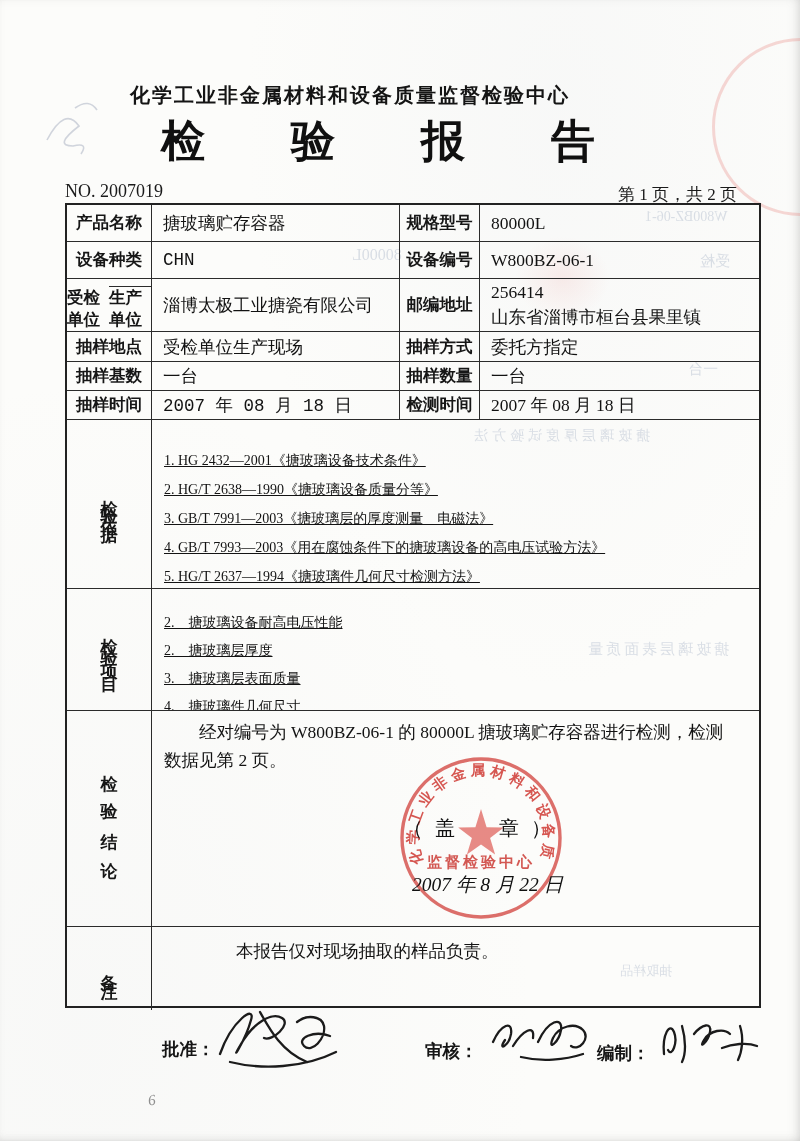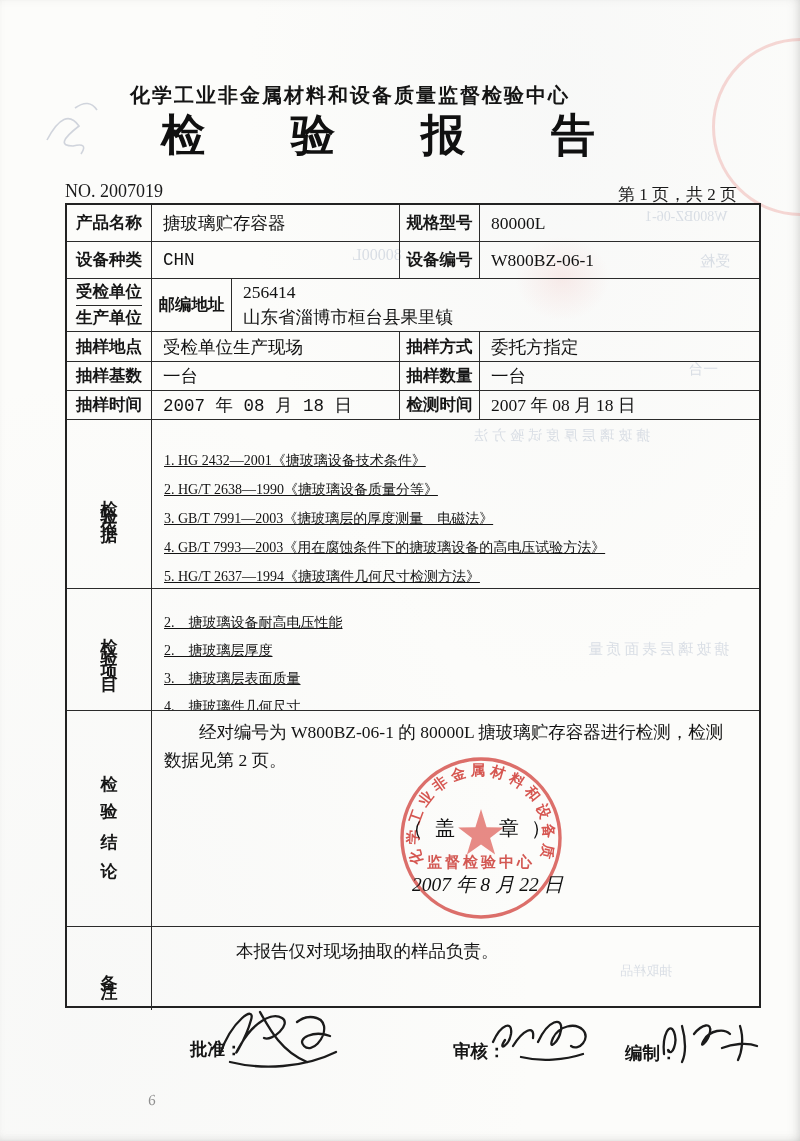--- a/index.html
+++ b/index.html
@@ -14,21 +14,21 @@
     color:#1c1c1c;
     box-shadow: inset -6px 0 14px -8px rgba(120,120,120,.45), inset 0 -5px 12px -8px rgba(120,120,120,.35);
   }
   
   .org-name{
     position:absolute;top:82px;left:0;width:700px;text-align:center;
     font-family:"Liberation Sans", sans-serif;font-weight:700;
     font-size:20px;letter-spacing:2px;color:#141414;
   }
   .report-title{
-    position:absolute;top:106px;left:0;width:800px;text-align:center;
+    position:absolute;top:112px;left:0;width:800px;text-align:center;
     font-family:"Liberation Sans", sans-serif;font-weight:700;
     font-size:44px;letter-spacing:86px;padding-left:42px;box-sizing:border-box;
     color:#101010;white-space:nowrap;
   }
   .meta-no{position:absolute;top:181px;left:65px;font-size:18px;color:#1a1a1a;}
   .meta-page{position:absolute;top:183px;right:63px;font-size:17px;color:#1a1a1a;}
   
   .itable{
     position:absolute;left:65px;top:203px;width:696px;height:805px;
     border:2px solid #222;box-sizing:border-box;display:flex;flex-direction:column;
@@ -37,21 +37,21 @@
   .irow{display:flex;border-bottom:1.6px solid #2b2b2b;box-sizing:border-box;flex:0 0 auto;}
   .irow.last{border-bottom:none;}
   .cell{border-right:1.6px solid #2b2b2b;box-sizing:border-box;display:flex;align-items:center;overflow:hidden;}
   .cell.endc{border-right:none;}
   .c-l1{width:85px;justify-content:center;}
   .c-v1{width:248px;padding-left:11px;font-family:Liberation Mono, monospace;}
   .c-l2{width:80px;justify-content:center;}
   .c-v2{flex:1;padding-left:11px;}
   .lbl{font-family:"Liberation Sans", sans-serif;font-weight:700;font-size:16.5px;color:#161616;}
   .val{font-size:17.5px;color:#121212;}
-  .stack{flex-direction:column;align-items:center;padding:0;}
+  .stack{flex-direction:row;align-items:flex-end;padding:0;}
   .half{flex:1;display:flex;align-items:center;justify-content:center;}
   .half + .half{border-top:1.6px solid #2b2b2b;}
   .twolines{line-height:25px;}
   
   .vlabel{
     font-family:"Liberation Sans", sans-serif;font-weight:700;font-size:17px;color:#161616;
     writing-mode:vertical-lr;text-orientation:upright;
   }
   .sp8{letter-spacing:9px;}
   .sp12{letter-spacing:13px;}
@@ -75,21 +75,21 @@
     position:absolute;left:412px;top:871px;z-index:4;
     font-size:19.5px;color:#111;white-space:nowrap;font-style:italic;
   }
   .ghost-arc{
     position:absolute;left:712px;top:38px;width:172px;height:172px;border-radius:50%;
     border:3px solid rgba(233,128,122,0.30);z-index:1;
   }
   
   .sig-label{
     position:absolute;font-family:Liberation Sans, sans-serif;font-weight:700;
-    font-size:17.5px;color:#151515;z-index:2;margin-left:28px;
+    font-size:17.5px;color:#151515;z-index:2;
   }
   .sl1{left:162px;top:1037px;} .sl2{left:425px;top:1039px;} .sl3{left:597px;top:1041px;}
   .sig-svg{position:absolute;z-index:2;}
   .sg1{left:212px;top:1002px;} .sg2{left:483px;top:1012px;} .sg3{left:652px;top:1014px;}
   .sig-path{fill:none;stroke:#1b1b1b;stroke-width:2.3;stroke-linecap:round;}
   
   .bleed{
     position:absolute;transform:scaleX(-1);color:rgba(120,140,170,0.26);
     filter:blur(0.6px);font-size:15px;z-index:1;white-space:nowrap;
   }
@@ -167,20 +167,23 @@
 
     <div class="irow" style="height:53px">
       <div class="cell c-l1 stack">
         <div class="half">
             <span class="lbl">受检单位</span>
           </div>
         <div class="half">
             <span class="lbl">生产单位</span>
           </div>
       </div>
+      <div class="cell c-v1">
+          <span class="val">淄博太极工业搪瓷有限公司</span>
+        </div>
       <div class="cell c-l2">
           <span class="lbl">邮编地址</span>
         </div>
       <div class="cell c-v2 endc">
         <div class="val twolines">
           <div>256414</div>
           <div>山东省淄博市桓台县果里镇</div>
         </div>
       </div>
     </div>

